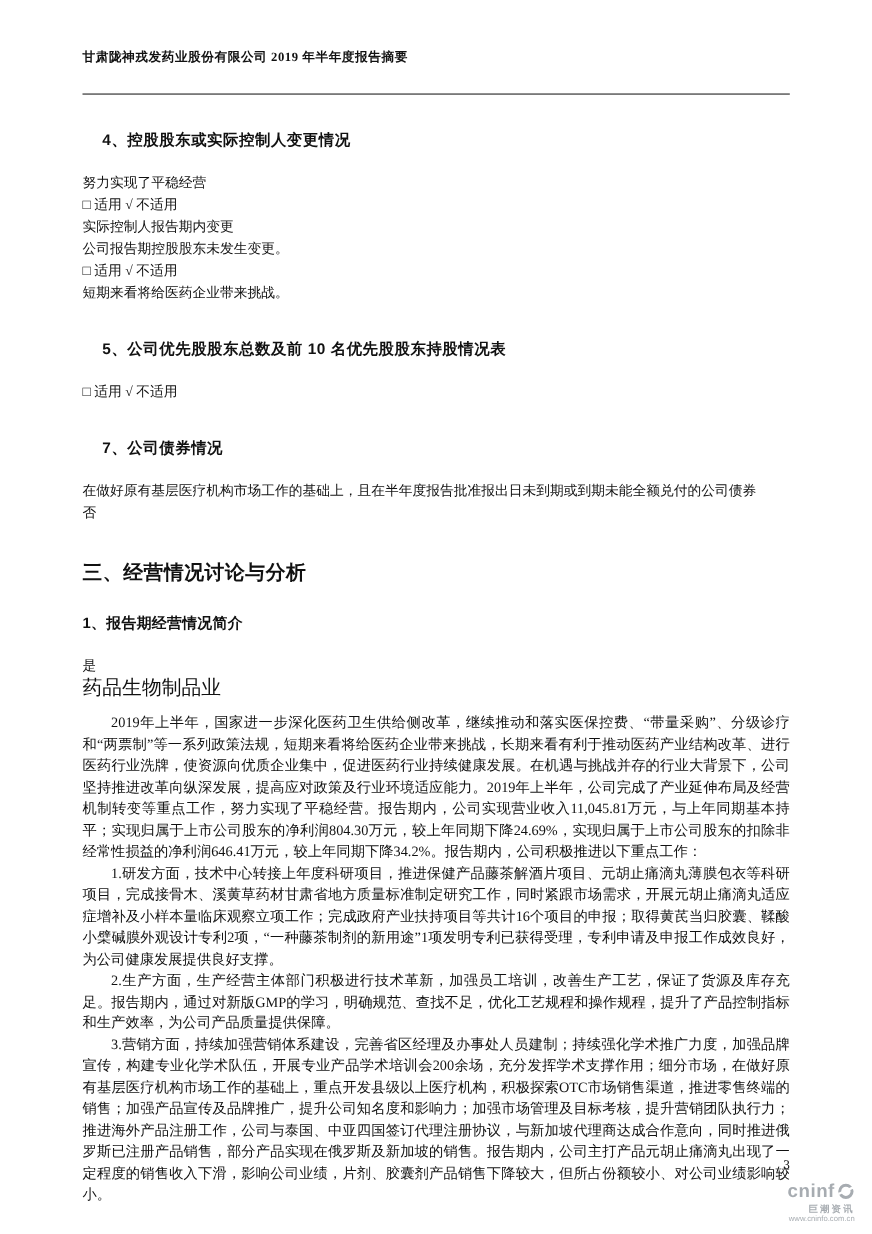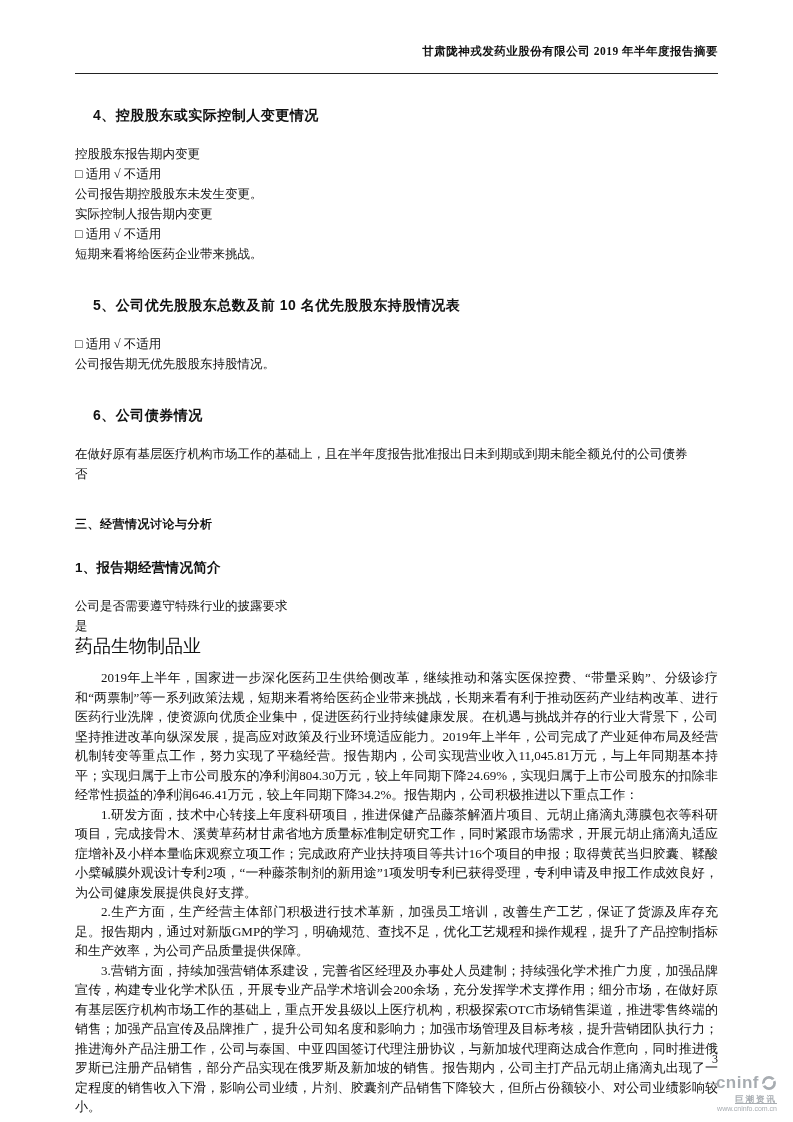--- a/index.html
+++ b/index.html
@@ -9,39 +9,39 @@
     position: relative;
     font-family: "Liberation Serif", serif;
     color: #111;
     overflow: hidden;
   }
   .page {
     position: absolute; inset: 0;
     padding: 44px 75px 0 75px;
   }
   .doc-header {
-    text-align: right;
+    text-align: left;
     font-size: 11.5px;
     font-weight: bold;
     letter-spacing: 0.5px;
-    padding-bottom: 14px;
+    padding-bottom: 26px;
     border-bottom: 1.5px solid #222;
   }
   .h-num {
     font-family: "Liberation Sans", sans-serif;
     font-weight: bold;
     font-size: 14px;
     margin-top: 33px;
     letter-spacing: 0.5px;
     margin-left: 18px;
   }
   .h-big {
     font-family: "Liberation Sans", sans-serif;
     font-weight: bold;
-    font-size: 12px;
+    font-size: 18px;
     margin-top: 32px;
     letter-spacing: 0.5px;
   }
   .h-sub {
     font-family: "Liberation Sans", sans-serif;
     font-weight: bold;
     font-size: 13.5px;
     margin-top: 26px;
     letter-spacing: 0.3px;
   }
@@ -82,62 +82,59 @@
     font-size: 17px;
     letter-spacing: 0.5px;
   }
   .cninfo-mark svg { display: block; }
   .cninfo-cn {
     font-family: "Liberation Sans", sans-serif;
     font-size: 8.5px;
     font-weight: bold;
     margin-top: 2px;
     letter-spacing: 2px;
-    text-decoration: underline;
   }
   .cninfo-url {
     font-family: "Liberation Sans", sans-serif;
     font-size: 7px;
     margin-top: 1px;
   }
 </style>
 </head>
 <body>
 
 <div class="page">
 
   <div class="doc-header">甘肃陇神戎发药业股份有限公司 2019 年半年度报告摘要</div>
 
   <div class="h-num">4、控股股东或实际控制人变更情况</div>
   <div class="block">
-    <div class="line">控股股东报告期内变更</div>
+    <div class="line">努力实现了平稳经营</div>
     <div class="line">□ 适用 √ 不适用</div>
+    <div class="line">实际控制人报告期内变更</div>
     <div class="line">公司报告期控股股东未发生变更。</div>
-    <div class="line">实际控制人报告期内变更</div>
     <div class="line">□ 适用 √ 不适用</div>
     <div class="line">短期来看将给医药企业带来挑战。</div>
   </div>
 
   <div class="h-num">5、公司优先股股东总数及前 10 名优先股股东持股情况表</div>
   <div class="block">
     <div class="line">□ 适用 √ 不适用</div>
-    <div class="line">公司报告期无优先股股东持股情况。</div>
   </div>
 
-  <div class="h-num">6、公司债券情况</div>
+  <div class="h-num">7、公司债券情况</div>
   <div class="block">
     <div class="line">在做好原有基层医疗机构市场工作的基础上，且在半年度报告批准报出日未到期或到期未能全额兑付的公司债券</div>
     <div class="line">否</div>
   </div>
 
   <div class="h-big">三、经营情况讨论与分析</div>
 
   <div class="h-sub">1、报告期经营情况简介</div>
   <div class="block">
-    <div class="line">公司是否需要遵守特殊行业的披露要求</div>
     <div class="line">是</div>
     <div class="line strong">药品生物制品业</div>
   </div>
 
   <div class="paras">
     <p>2019年上半年，国家进一步深化医药卫生供给侧改革，继续推动和落实医保控费、“带量采购”、分级诊疗和“两票制”等一系列政策法规，短期来看将给医药企业带来挑战，长期来看有利于推动医药产业结构改革、进行医药行业洗牌，使资源向优质企业集中，促进医药行业持续健康发展。在机遇与挑战并存的行业大背景下，公司坚持推进改革向纵深发展，提高应对政策及行业环境适应能力。2019年上半年，公司完成了产业延伸布局及经营机制转变等重点工作，努力实现了平稳经营。报告期内，公司实现营业收入11,045.81万元，与上年同期基本持平；实现归属于上市公司股东的净利润804.30万元，较上年同期下降24.69%，实现归属于上市公司股东的扣除非经常性损益的净利润646.41万元，较上年同期下降34.2%。报告期内，公司积极推进以下重点工作：</p>
     <p>1.研发方面，技术中心转接上年度科研项目，推进保健产品藤茶解酒片项目、元胡止痛滴丸薄膜包衣等科研项目，完成接骨木、溪黄草药材甘肃省地方质量标准制定研究工作，同时紧跟市场需求，开展元胡止痛滴丸适应症增补及小样本量临床观察立项工作；完成政府产业扶持项目等共计16个项目的申报；取得黄芪当归胶囊、鞣酸小檗碱膜外观设计专利2项，“一种藤茶制剂的新用途”1项发明专利已获得受理，专利申请及申报工作成效良好，为公司健康发展提供良好支撑。</p>
     <p>2.生产方面，生产经营主体部门积极进行技术革新，加强员工培训，改善生产工艺，保证了货源及库存充足。报告期内，通过对新版GMP的学习，明确规范、查找不足，优化工艺规程和操作规程，提升了产品控制指标和生产效率，为公司产品质量提供保障。</p>
     <p>3.营销方面，持续加强营销体系建设，完善省区经理及办事处人员建制；持续强化学术推广力度，加强品牌宣传，构建专业化学术队伍，开展专业产品学术培训会200余场，充分发挥学术支撑作用；细分市场，在做好原有基层医疗机构市场工作的基础上，重点开发县级以上医疗机构，积极探索OTC市场销售渠道，推进零售终端的销售；加强产品宣传及品牌推广，提升公司知名度和影响力；加强市场管理及目标考核，提升营销团队执行力；推进海外产品注册工作，公司与泰国、中亚四国签订代理注册协议，与新加坡代理商达成合作意向，同时推进俄罗斯已注册产品销售，部分产品实现在俄罗斯及新加坡的销售。报告期内，公司主打产品元胡止痛滴丸出现了一定程度的销售收入下滑，影响公司业绩，片剂、胶囊剂产品销售下降较大，但所占份额较小、对公司业绩影响较小。</p>
   </div>

